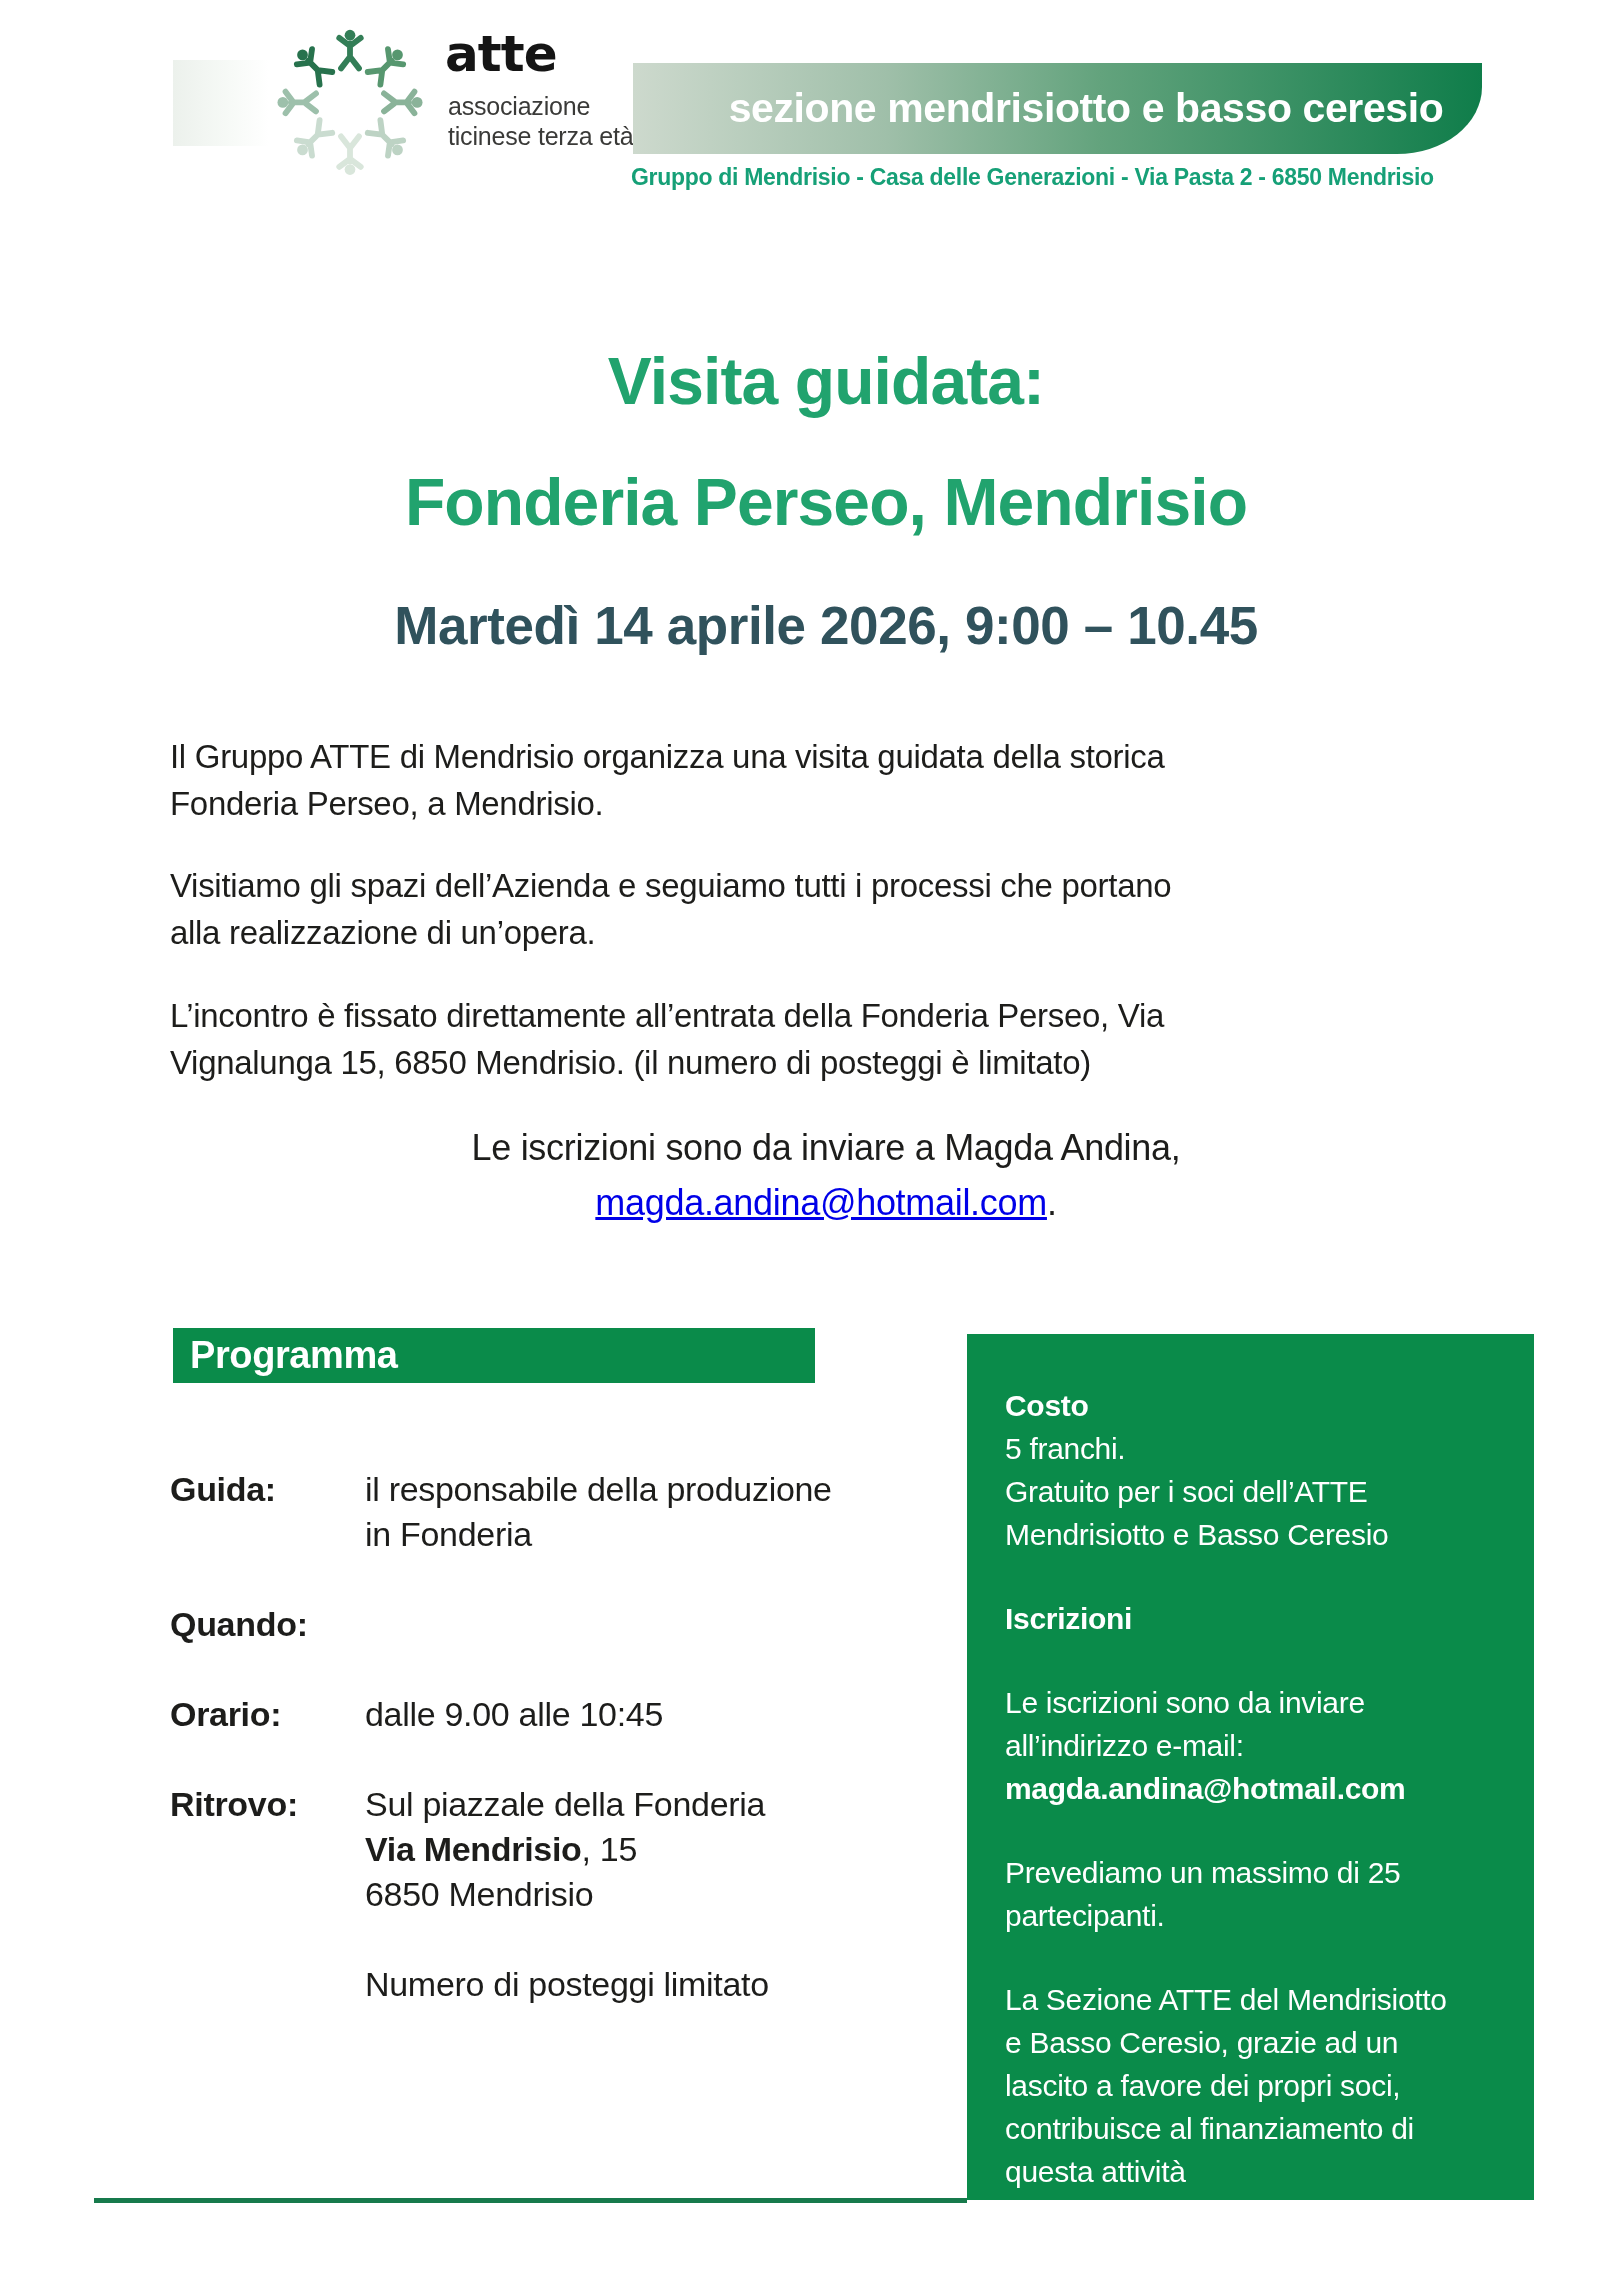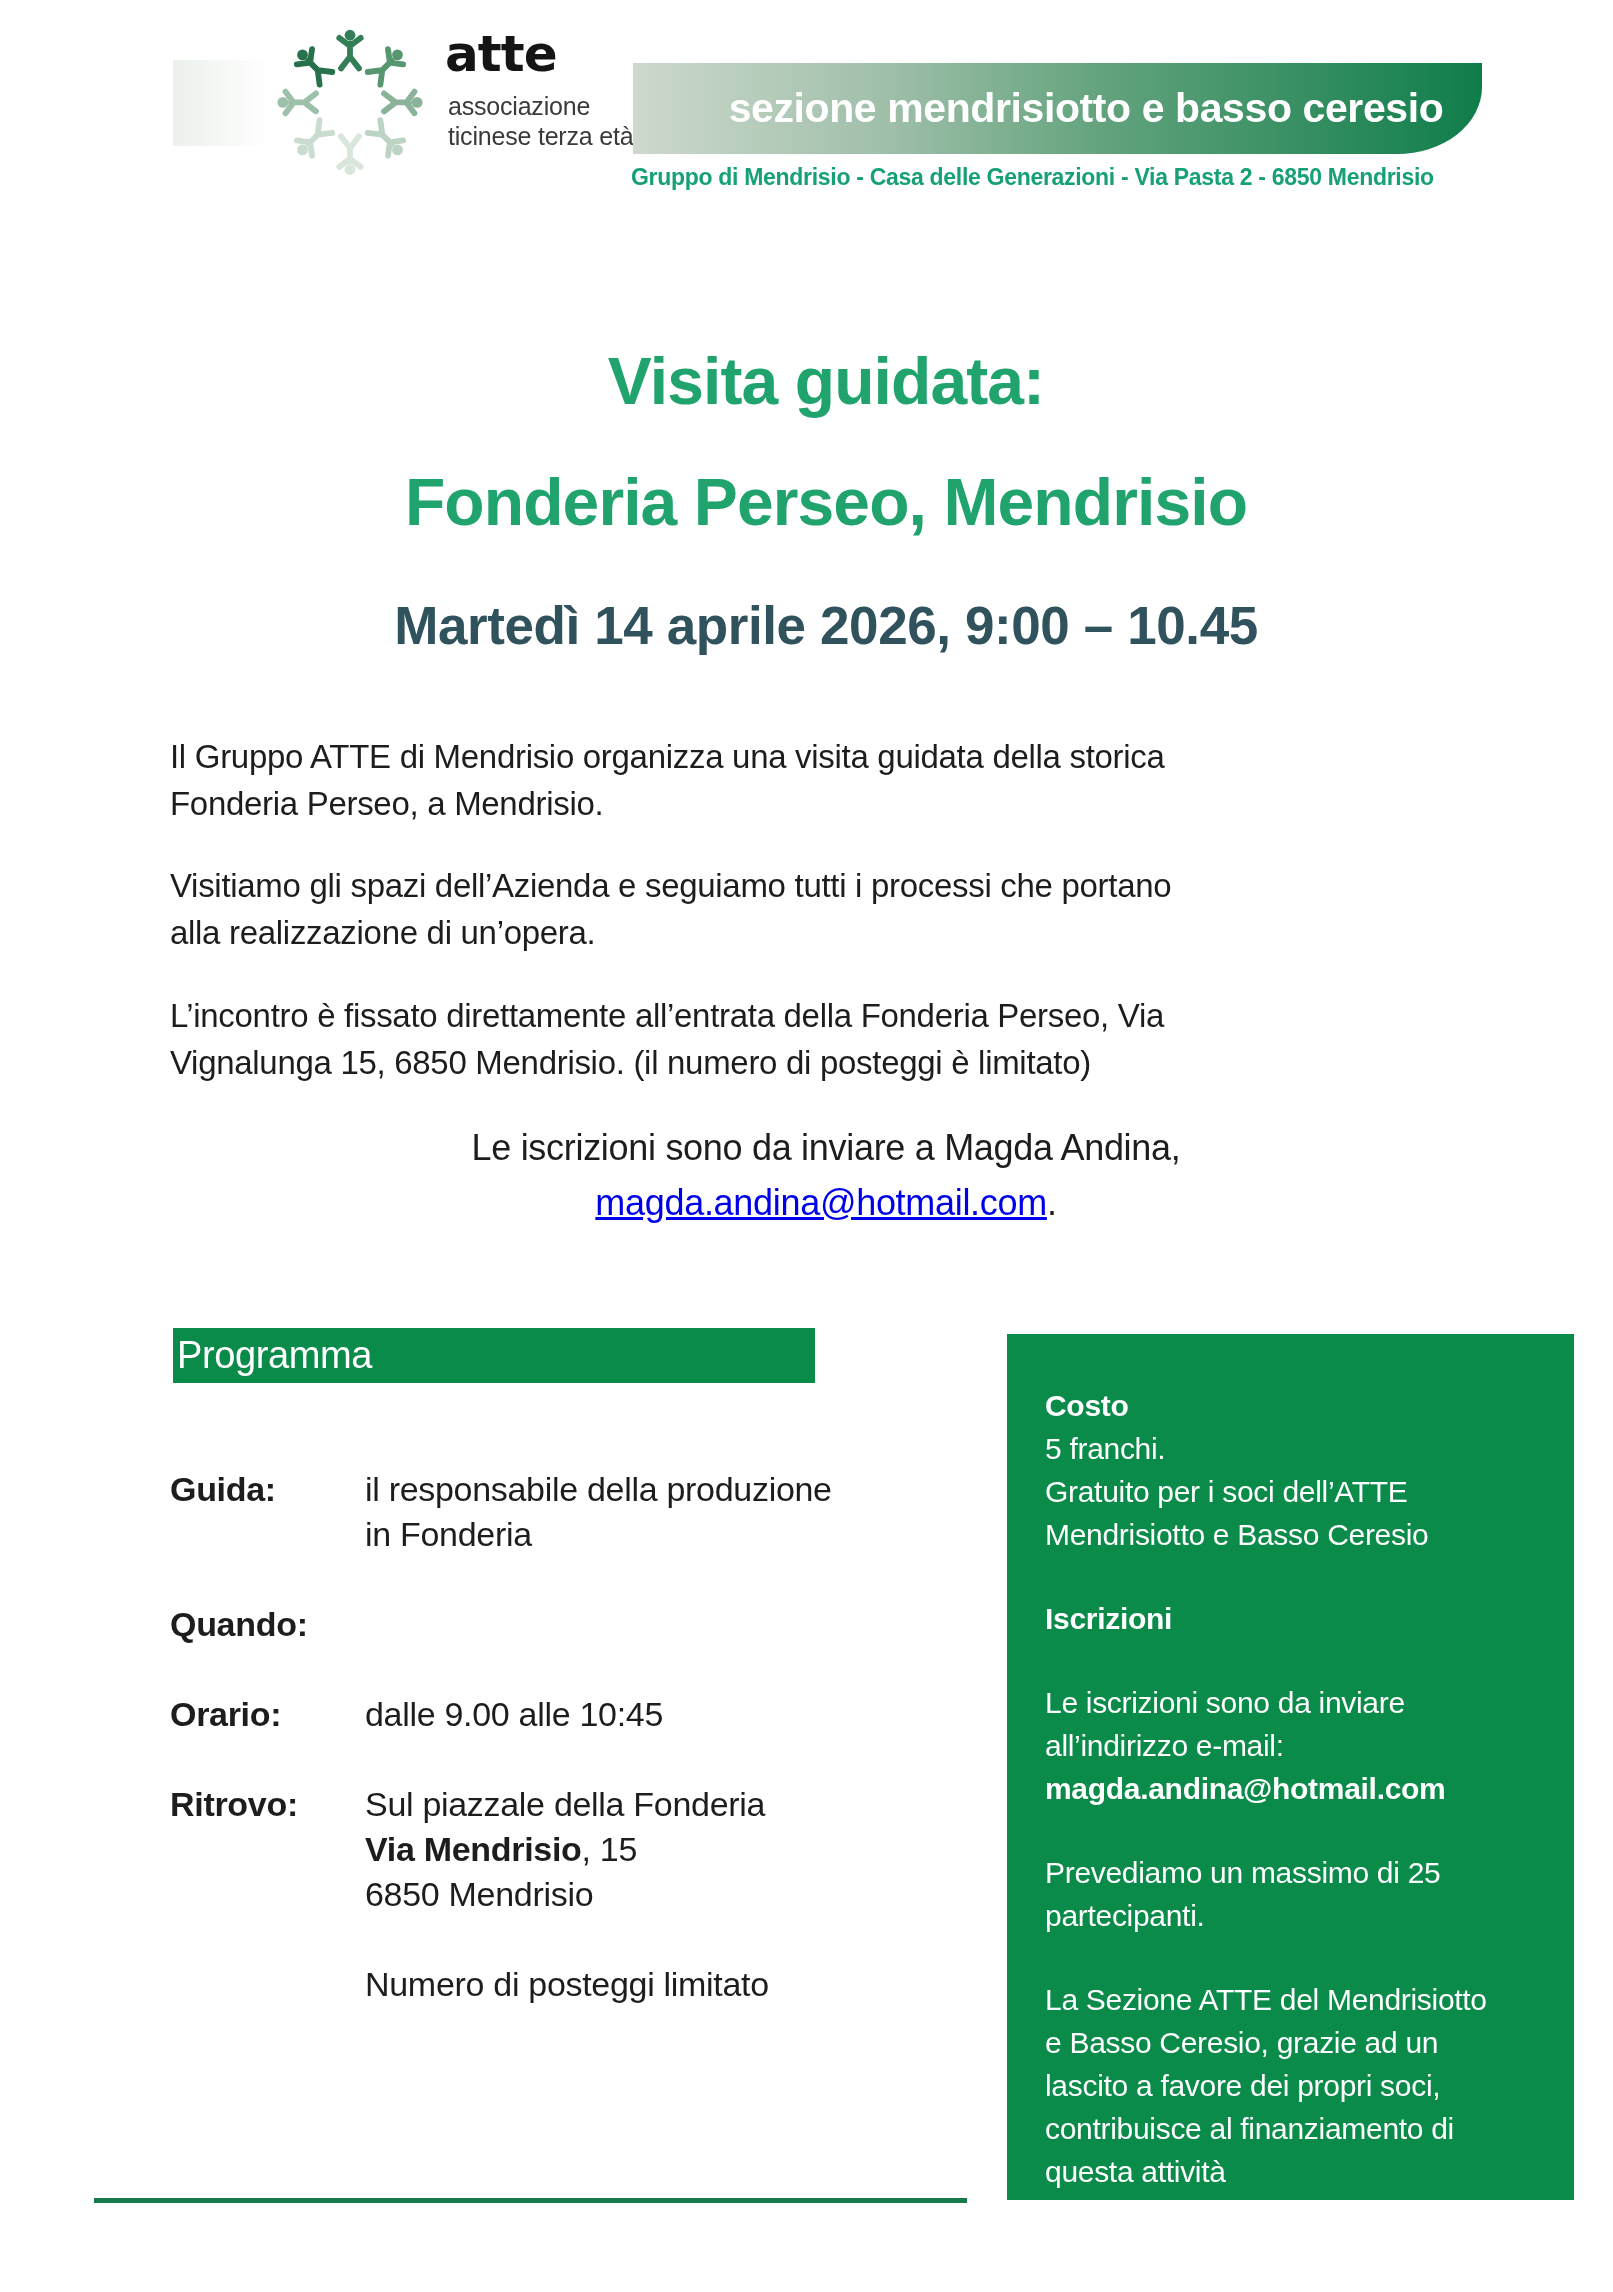--- a/index.html
+++ b/index.html
@@ -68,32 +68,31 @@
     font-size:36px;line-height:47px;color:var(--ink);letter-spacing:-0.3px;
   }
   .invite-1{top:1124px;}
   .invite-2{top:1179px;}
   .link{color:var(--link);text-decoration:underline;cursor:pointer;}
   
   .program-bar{
     position:absolute;left:173px;top:1328px;width:642px;height:55px;
     background:var(--green);display:flex;align-items:center;
   }
-  .program-heading{color:#fff;font-size:38px;font-weight:normal;padding-left:4px;letter-spacing:-0.4px;}
+  .program-heading{color:#fff;font-size:38px;font-weight:bold;padding-left:17px;letter-spacing:-0.4px;}
   .program-rows{position:absolute;left:170px;top:1467px;width:770px;}
   .program-row{display:flex;margin-bottom:45px;}
   .program-label{width:195px;flex:0 0 195px;font-size:34px;font-weight:bold;line-height:45px;letter-spacing:-0.3px;}
   .program-value{font-size:34px;line-height:45px;letter-spacing:-0.3px;}
   .program-value b{font-weight:bold;}
   
   .sidebar{
     position:absolute;left:967px;top:1334px;width:567px;height:866px;
     background:var(--green);color:#ffffff;
     padding:50px 27px 0 38px;
-    margin-left:40px;
   }
   .sb-block{margin-bottom:41px;font-size:30px;line-height:43px;letter-spacing:-0.3px;}
   .sb-title{font-weight:bold;}
   .sb-bold{font-weight:bold;}
   
   .footer-rule{
     position:absolute;left:94px;top:2198px;width:873px;height:4.5px;
     background:var(--rule-green);
   }
 </style>

